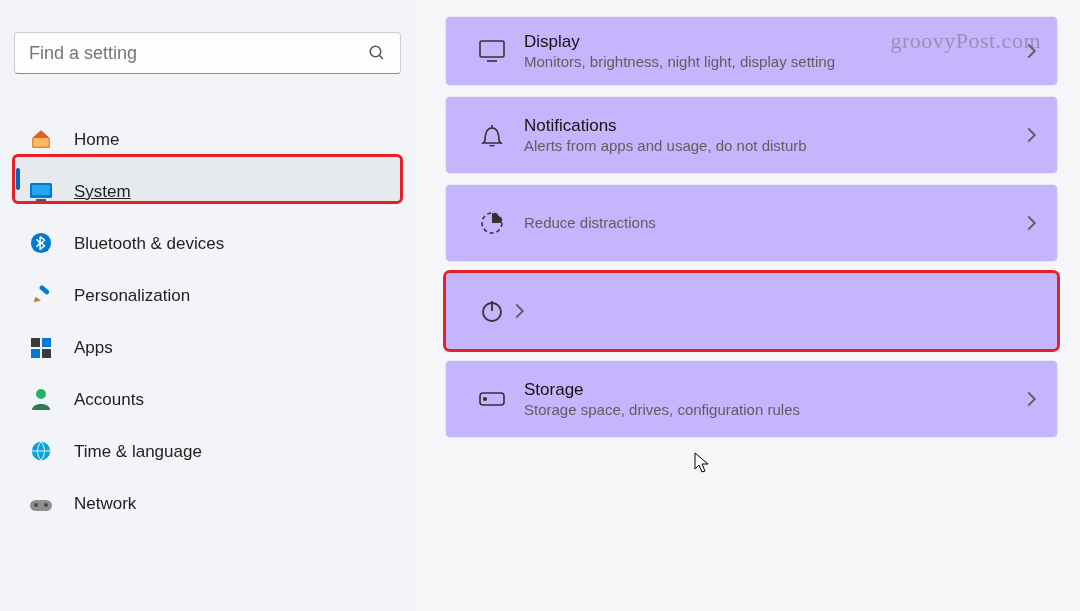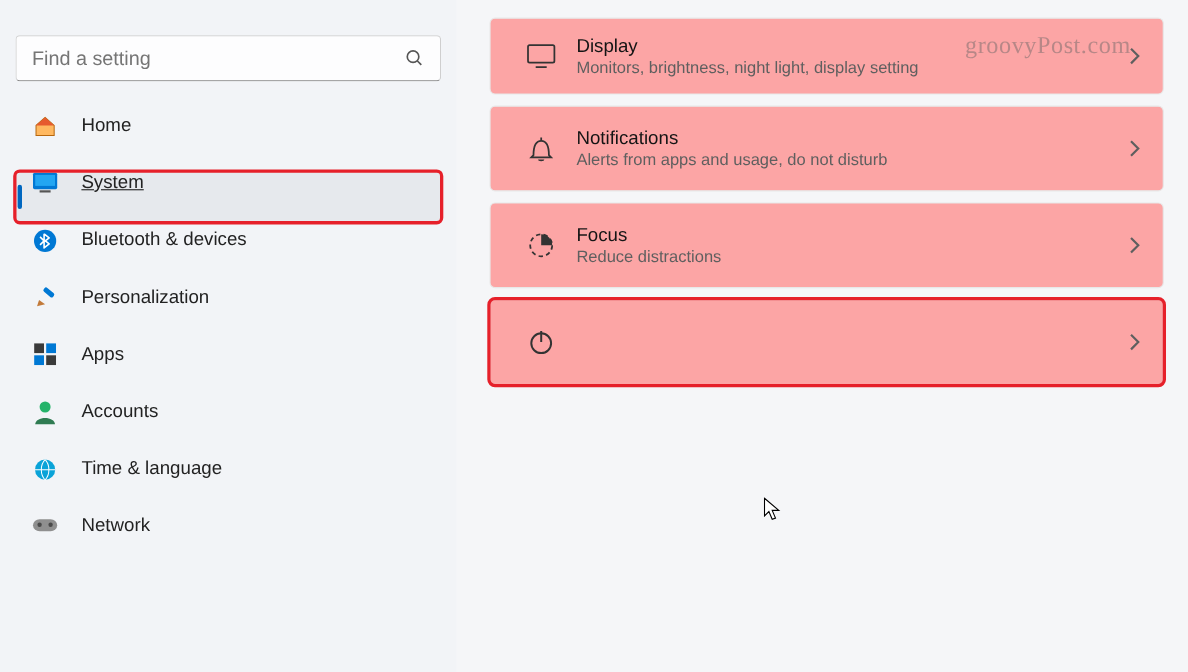--- a/index.html
+++ b/index.html
@@ -37,21 +37,21 @@
     outline: none;
     flex: 1;
     font-size: 18px;
     color: #555;
     background: transparent;
   }
   .search-box .sicon { color: #555; }
   .nav { list-style: none; }
   .nav-item {
     display: flex;
-    align-items: flex-start;
+    align-items: flex-end;
     height: 46px;
     padding: 0 12px;
     border-radius: 4px;
     font-size: 17px;
     color: #222;
     position: relative;
     cursor: pointer;
     margin-bottom: 6px;
   }
   .nav-item .icon-wrap {
@@ -78,30 +78,29 @@
   .redbox {
     outline: 3px solid #e6202a;
     outline-offset: -1px;
   }
   .content {
     flex: 1;
     padding: 12px 22px 0 30px;
     background: #f5f6f8;
   }
   .card {
-    background: #fca5a5;
+    background: #c4b5fd;
     border: 1px solid #e8e8e8;
     border-radius: 5px;
     height: 78px;
     display: flex;
     align-items: center;
     padding: 0 20px 0 24px;
     margin-bottom: 10px;
     cursor: pointer;
-    justify-content: space-between;
   }
   .card .cicon {
     width: 44px;
     display: flex;
     align-items: center;
     justify-content: center;
     color: #2e2e2e;
   }
   .card .ctext {
     flex: 1;
@@ -115,21 +114,21 @@
   .card .sub {
     font-size: 15px;
     color: #5f5f5f;
     line-height: 1.3;
   }
   .card .chev { color: #5f5f5f; }
   .card.first { height: 70px; margin-top: 4px;}
   .watermark {
     position: absolute;
     top: 28px;
-    right: 52px;
+    right: 39px;
     font-family: Georgia, serif;
     font-size: 22px;
     color: rgba(100,100,100,0.45);
     letter-spacing: .5px;
     pointer-events: none;
   }
   .cursor {
     position: absolute;
     left: 694px;
     top: 452px;
@@ -273,21 +272,20 @@
     </div>
 
     <div class="card">
       <span class="cicon">
         <svg width="26" height="26" viewBox="0 0 26 26" fill="none" stroke="#333" stroke-width="1.6">
             <circle cx="13" cy="13" r="10" stroke-dasharray="4 3"></circle>
             <path d="M13 3 A10 10 0 0 1 23 13 L13 13 Z" fill="#333" stroke="none"></path>
           </svg>
       </span>
       <div class="ctext">
-        <div class="title">Focus</div>
         <div class="sub">Reduce distractions</div>
       </div>
       <span class="chev">
         <svg width="11" height="18" viewBox="0 0 10 16" fill="none" stroke="currentColor" stroke-width="1.8">
             <path d="M2 2 L8 8 L2 14"></path>
           </svg>
       </span>
     </div>
 
     <div class="card redbox">
@@ -297,20 +295,37 @@
             <line x1="13" y1="3" x2="13" y2="13"></line>
           </svg>
       </span>
       <span class="chev">
         <svg width="11" height="18" viewBox="0 0 10 16" fill="none" stroke="currentColor" stroke-width="1.8">
             <path d="M2 2 L8 8 L2 14"></path>
           </svg>
       </span>
     </div>
 
+    <div class="card">
+      <span class="cicon">
+        <svg width="28" height="16" viewBox="0 0 28 16" fill="none" stroke="#333" stroke-width="1.6">
+            <rect x="2" y="2" width="24" height="12" rx="3"></rect>
+            <circle cx="7" cy="8" r="1.3" fill="#333"></circle>
+          </svg>
+      </span>
+      <div class="ctext">
+        <div class="title">Storage</div>
+        <div class="sub">Storage space, drives, configuration rules</div>
+      </div>
+      <span class="chev">
+        <svg width="11" height="18" viewBox="0 0 10 16" fill="none" stroke="currentColor" stroke-width="1.8">
+            <path d="M2 2 L8 8 L2 14"></path>
+          </svg>
+      </span>
+    </div>
 
   </div>
 </div>
 
 <div class="watermark">groovyPost.com</div>
 
 <div class="cursor">
   <svg width="18" height="22" viewBox="0 0 18 22">
       <path d="M1 1 L1 17 L5 13 L8 20 L11 19 L8 12 L14 12 Z" fill="#fff" stroke="#000" stroke-width="1"></path>
     </svg>

